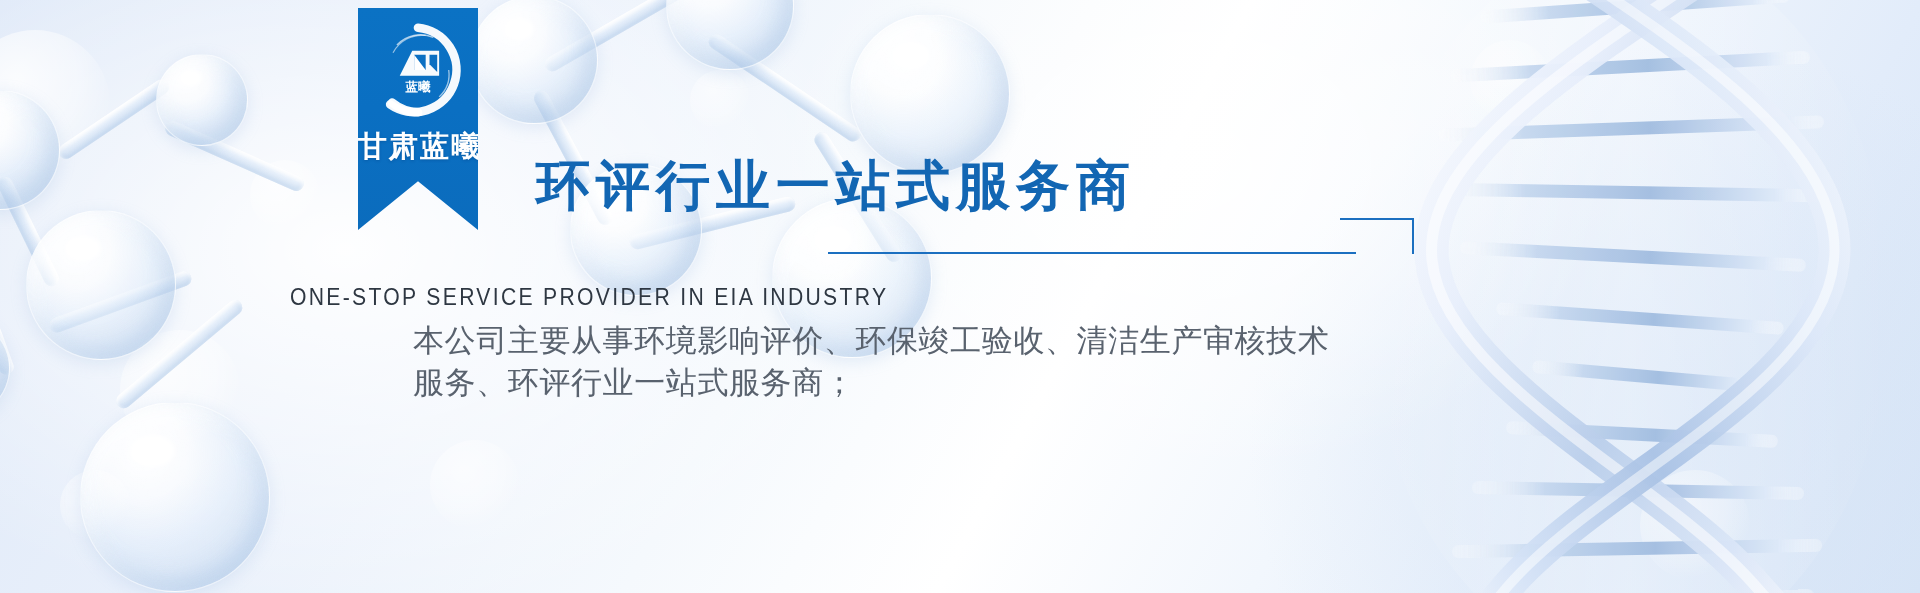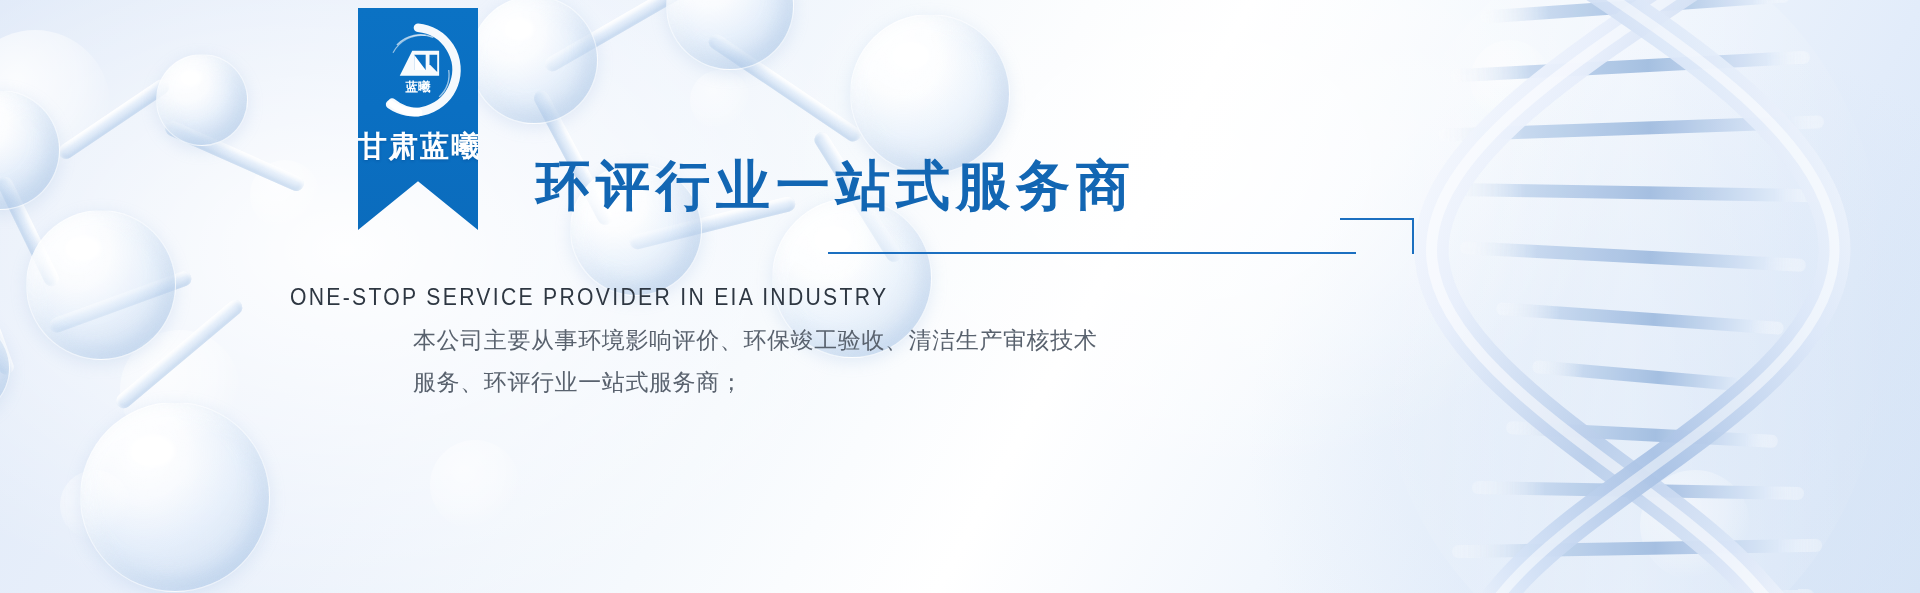--- a/index.html
+++ b/index.html
@@ -99,21 +99,21 @@
   }
   .line-v{
     position:absolute; left:1412px; top:218px; width:2px; height:36px;
     background:#1b6fc0; z-index:5;
   }
 
   
   .para{
     position:absolute; left:413px; top:320px;
     font-family:"Liberation Serif", serif;
-    font-size:23px; line-height:42px; letter-spacing:.6px;
+    font-size:31px; line-height:42px; letter-spacing:.6px;
     color:#59626e; z-index:5;
   }
   .para div{ white-space:nowrap; }
 </style>
 </head>
 <body>
 
 <div class="banner">
 
   <div class="bokeh" style="left:-40px;  top:30px;   width:150px; height:150px; opacity:.85;"></div>

